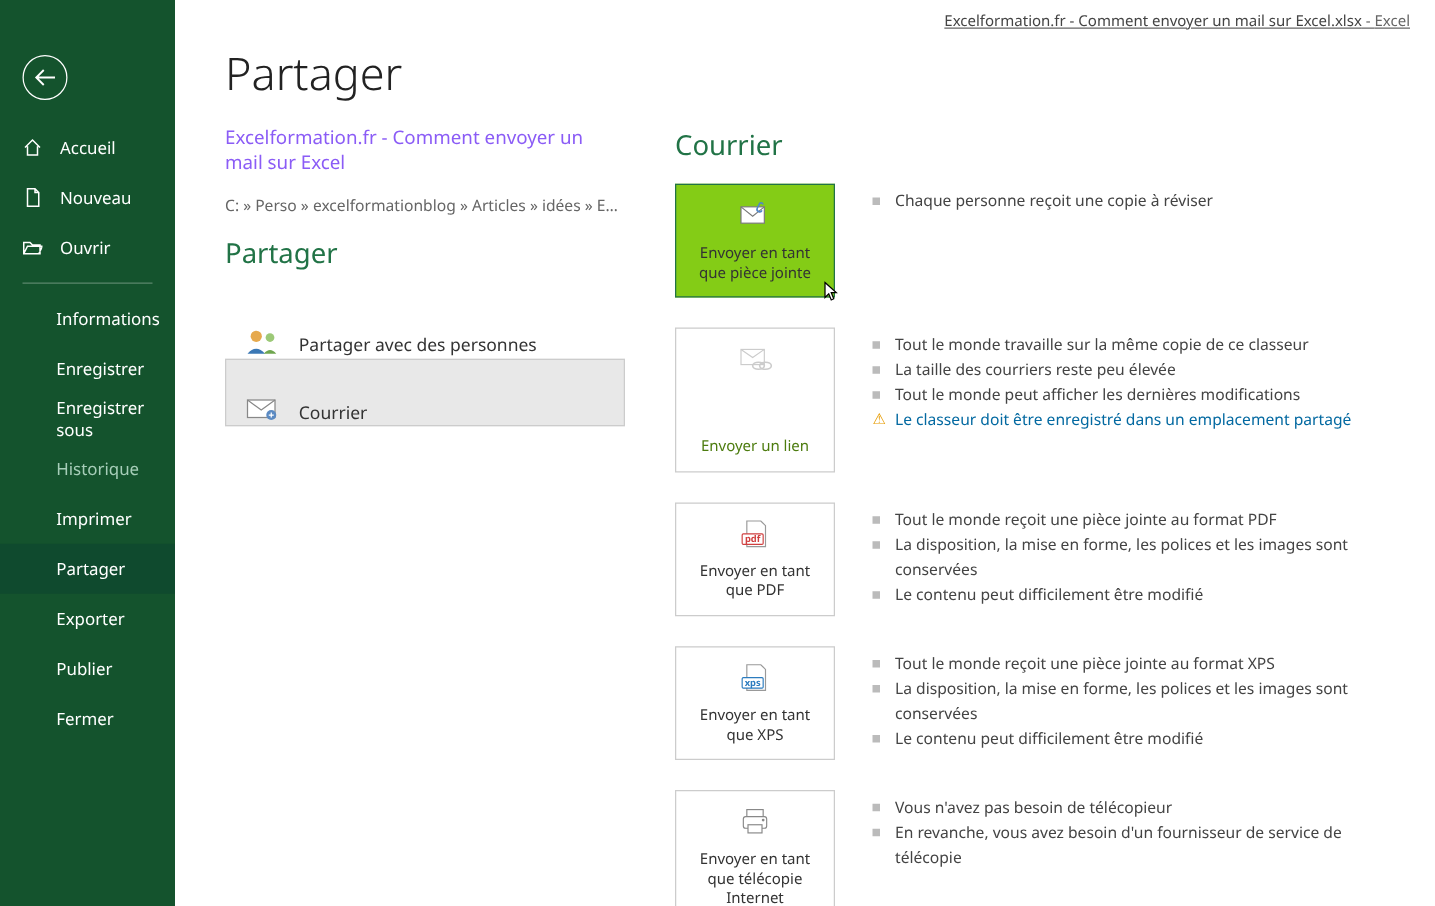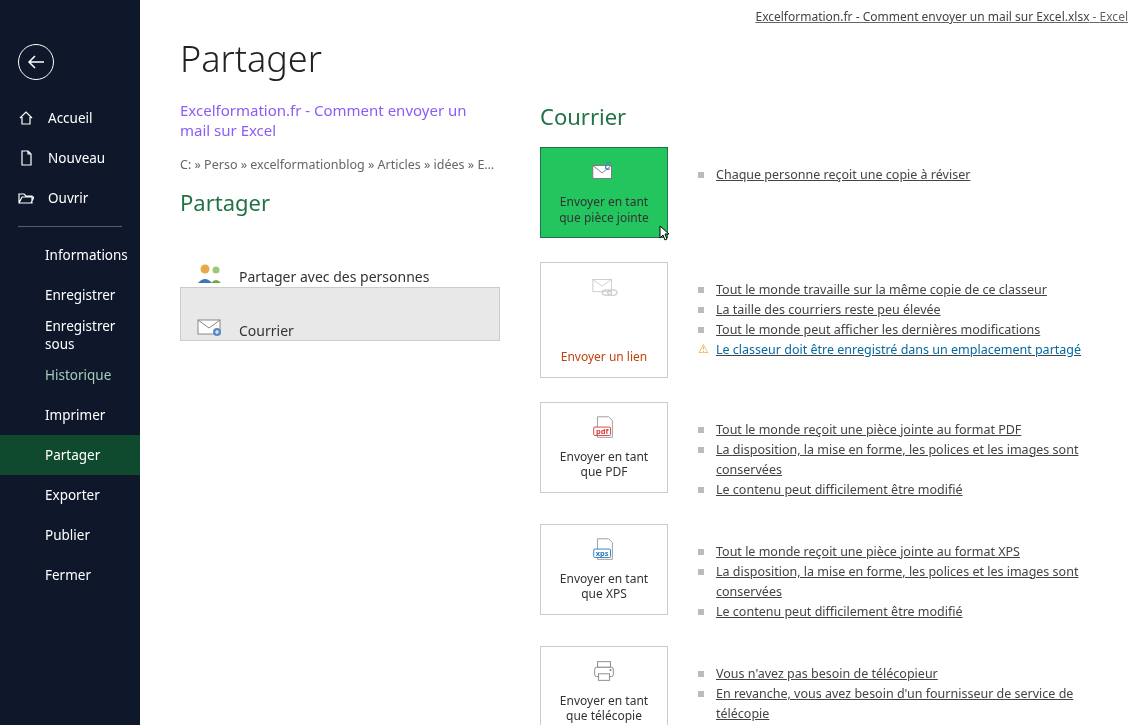--- a/index.html
+++ b/index.html
@@ -9,21 +9,21 @@
     color: #333;
     background: #fff;
     width: 1148px;
     height: 725px;
     overflow: hidden;
     display: flex;
   }
   
   .sidebar {
     width: 140px;
-    background: #0f172a;
+    background: #14532d;
     color: #fff;
     display: flex;
     flex-direction: column;
     padding-top: 10px;
   }
   .back-btn {
     width: 36px;
     height: 36px;
     border: 1.2px solid #fff;
     border-radius: 50%;
@@ -142,41 +142,40 @@
     padding: 12px 8px;
     cursor: pointer;
     font-size: 12px;
     color: #333;
     text-align: center;
     line-height: 1.3;
     flex-shrink: 0;
     position: relative;
   }
   .courier-btn.highlighted {
-    background: #22c55e;
+    background: #84cc16;
     border-color: #217346;
   }
   .courier-btn.disabled {
-    color: #c2410c;
+    color: #4d7c0f;
     cursor: default;
     gap: 40px;
   }
   .courier-btn .btn-icon {
     width: 28px;
     height: 26px;
     margin-bottom: 8px;
     display: flex;
     justify-content: center;
   }
   .courier-desc {
     margin-left: 30px;
-    margin-top: 18px;
+    margin-top: 4px;
     font-size: 12.5px;
     color: #444;
-    text-decoration: underline;
   }
   .courier-desc ul {
     list-style: none;
   }
   .courier-desc li {
     position: relative;
     padding-left: 18px;
     line-height: 1.6;
   }
   .courier-desc li::before {

